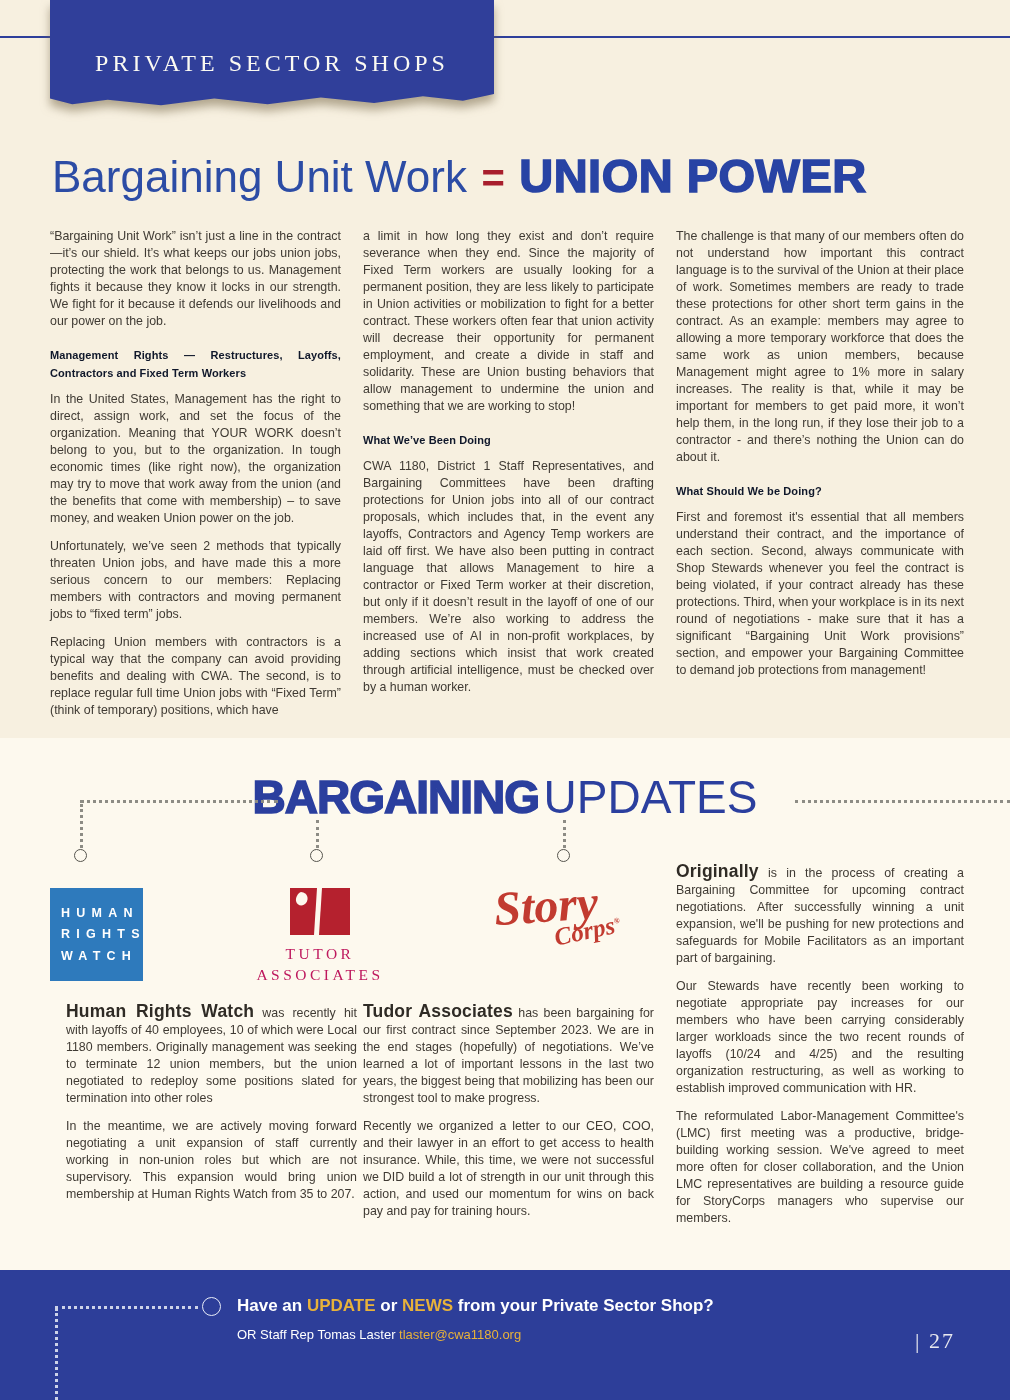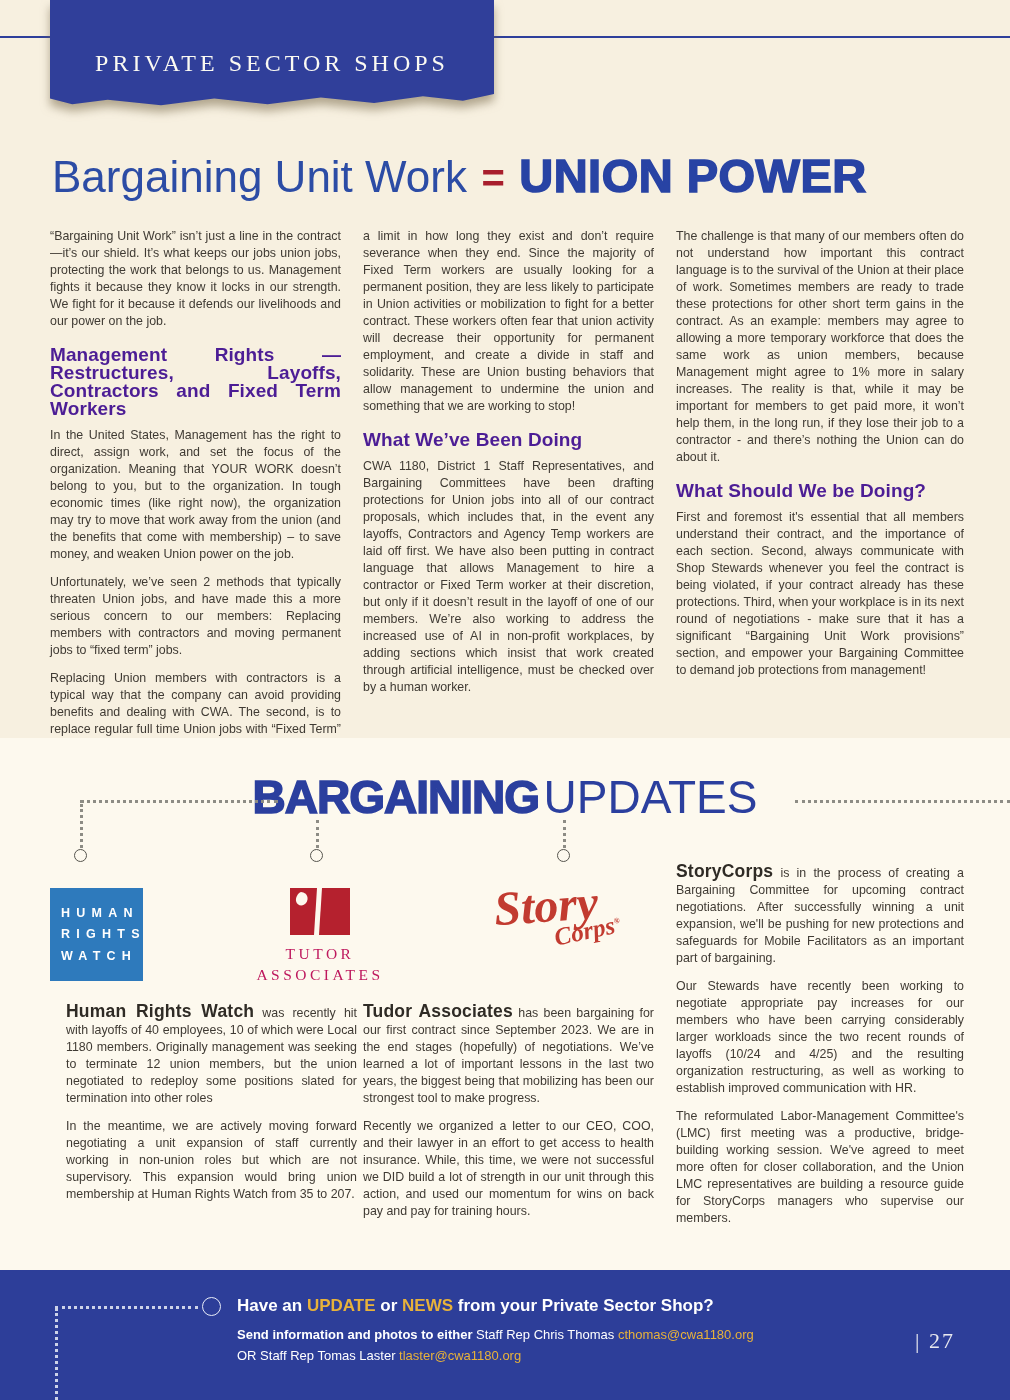--- a/index.html
+++ b/index.html
@@ -21,21 +21,21 @@
   
   .main-title{position:absolute;left:52px;top:148px;width:910px;white-space:nowrap;}
   .title-light{font-size:44px;color:#2c4ca5;font-weight:normal;letter-spacing:0px;}
   .title-eq{font-size:40px;color:#a81e2d;font-weight:bold;margin:0 10px;}
   .title-heavy{font-size:47px;color:#2843a4;font-weight:bold;-webkit-text-stroke:1.6px #2843a4;letter-spacing:0.5px;}
 
   
   .col{position:absolute;top:228px;width:291px;color:#3f3a33;font-size:12.4px;
     line-height:17px;text-align:justify;}
   .col p{margin:0 0 11px 0;}
-  .col h3{font-size:19px;line-height:18px;color:#4c1d95;margin:16px 0 9px 0;letter-spacing:0.1px;}
+  .col h3{font-size:11px;line-height:18px;color:#0f172a;margin:16px 0 9px 0;letter-spacing:0.1px;}
   .col1{left:50px;}
   .col2{left:363px;}
   .col3{left:676px;width:288px;}
 
   
   .updates-bg{position:absolute;left:0;top:738px;width:1010px;height:532px;background:#fdf9ee;}
   .updates-title{position:absolute;left:0;top:770px;width:1010px;text-align:center;white-space:nowrap;}
   .updates-bold{font-size:46px;color:#2b3f9e;font-weight:bold;-webkit-text-stroke:1.6px #2b3f9e;letter-spacing:-1px;}
   .updates-light{font-size:46px;color:#2b3f9e;font-weight:normal;letter-spacing:0px;}
 
@@ -158,38 +158,35 @@
     <p><span class="lead">Human Rights Watch</span><span> was recently hit with layoffs of 40 employees, 10 of which were Local 1180 members. Originally management was seeking to terminate 12 union members, but the union negotiated to redeploy some positions slated for termination into other roles</span></p>
     <p>In the meantime, we are actively moving forward negotiating a unit expansion of staff currently working in non-union roles but which are not supervisory. This expansion would bring union membership at Human Rights Watch from 35 to 207.</p>
   </div>
 
   <div class="ucol ucol-tudor">
     <p><span class="lead">Tudor Associates</span><span> has been bargaining for our first contract since September 2023. We are in the end stages (hopefully) of negotiations. We’ve learned a lot of important lessons in the last two years, the biggest being that mobilizing has been our strongest tool to make progress.</span></p>
     <p>Recently we organized a letter to our CEO, COO, and their lawyer in an effort to get access to health insurance. While, this time, we were not successful we DID build a lot of strength in our unit through this action, and used our momentum for wins on back pay and pay for training hours.</p>
   </div>
 
   <div class="ucol ucol-story">
-    <p><span class="lead">StoryCorps</span><span> is in the process of creating a Bargaining Committee for upcoming contract negotiations. After successfully winning a unit expansion, we'll be pushing for new protections and safeguards for Mobile Facilitators as an important part of bargaining.</span></p>
+    <p><span class="lead">Originally</span><span> is in the process of creating a Bargaining Committee for upcoming contract negotiations. After successfully winning a unit expansion, we'll be pushing for new protections and safeguards for Mobile Facilitators as an important part of bargaining.</span></p>
     <p>Our Stewards have recently been working to negotiate appropriate pay increases for our members who have been carrying considerably larger workloads since the two recent rounds of layoffs (10/24 and 4/25) and the resulting organization restructuring, as well as working to establish improved communication with HR.</p>
     <p>The reformulated Labor-Management Committee's (LMC) first meeting was a productive, bridge-building working session. We've agreed to meet more often for closer collaboration, and the Union LMC representatives are building a resource guide for StoryCorps managers who supervise our members.</p>
   </div>
 
   <div class="footer"></div>
   <div class="f-dot-h"></div>
   <div class="f-dot-v"></div>
   <div class="f-circle"></div>
 
   <div class="f-text">
     <div class="f-line1">
       <span>Have an </span><span class="gold">UPDATE</span><span> or </span><span class="gold">NEWS</span><span> from your Private Sector Shop?</span>
     </div>
     <div class="f-line2">
-      <span class="f-bold">Send information and photos to either </span><span>Staff Rep Chris Thomas </span><a class="gold" style="text-decoration:none;">cthomas@cwa1180.org</a>
-    </div>
-    <div class="f-line2">
       <span>OR  Staff Rep Tomas Laster </span><a class="gold" style="text-decoration:none;">tlaster@cwa1180.org</a>
     </div>
   </div>
 
   <div class="f-page">
     <span>|</span>
     <span>27</span>
   </div>
 
 </div>

